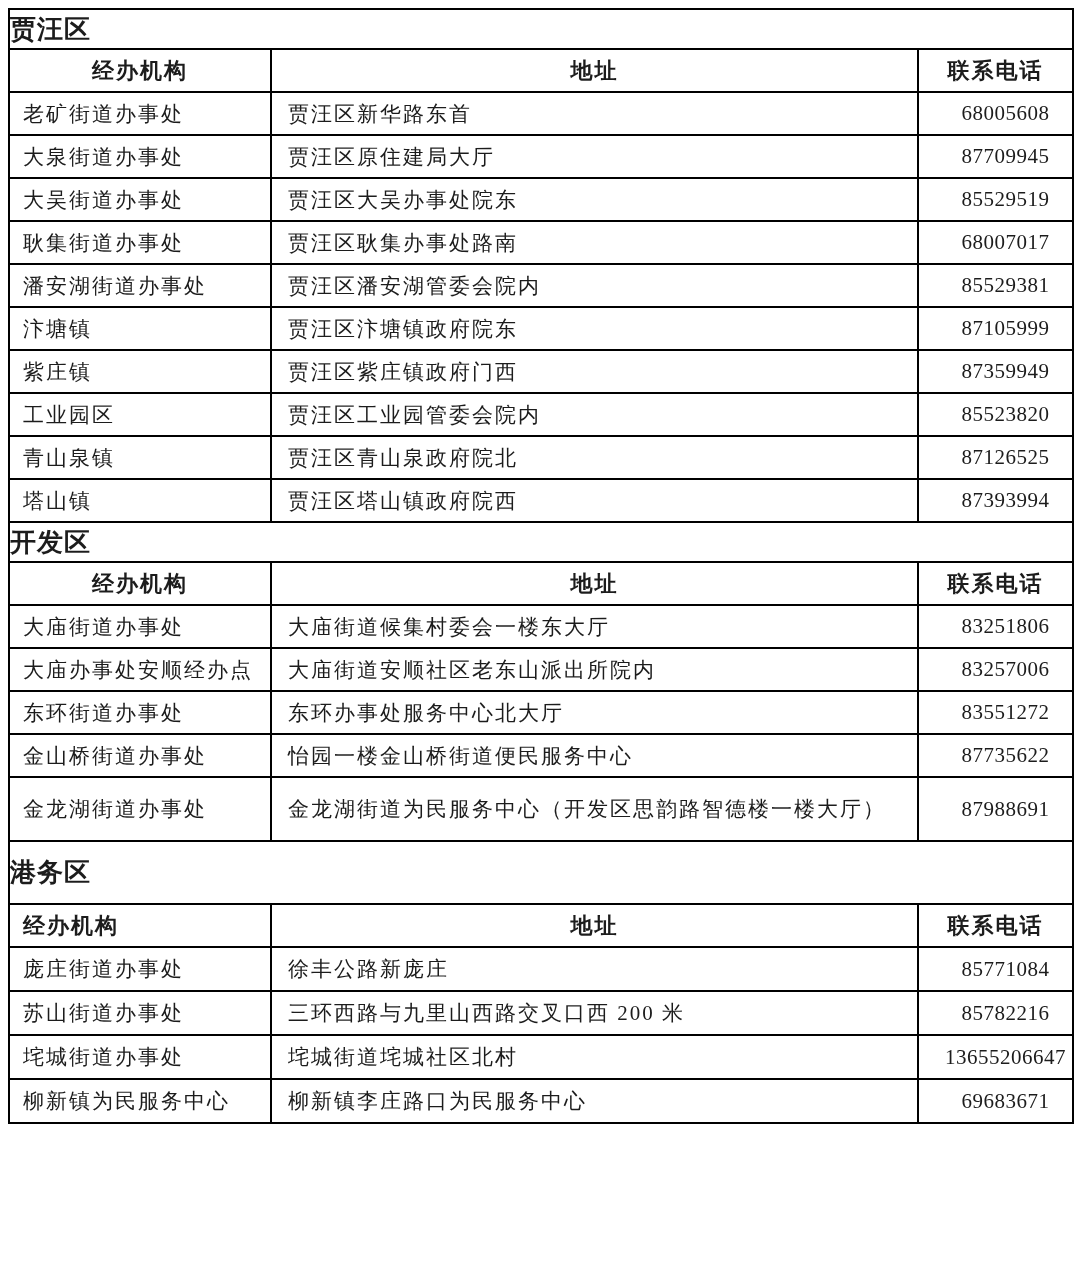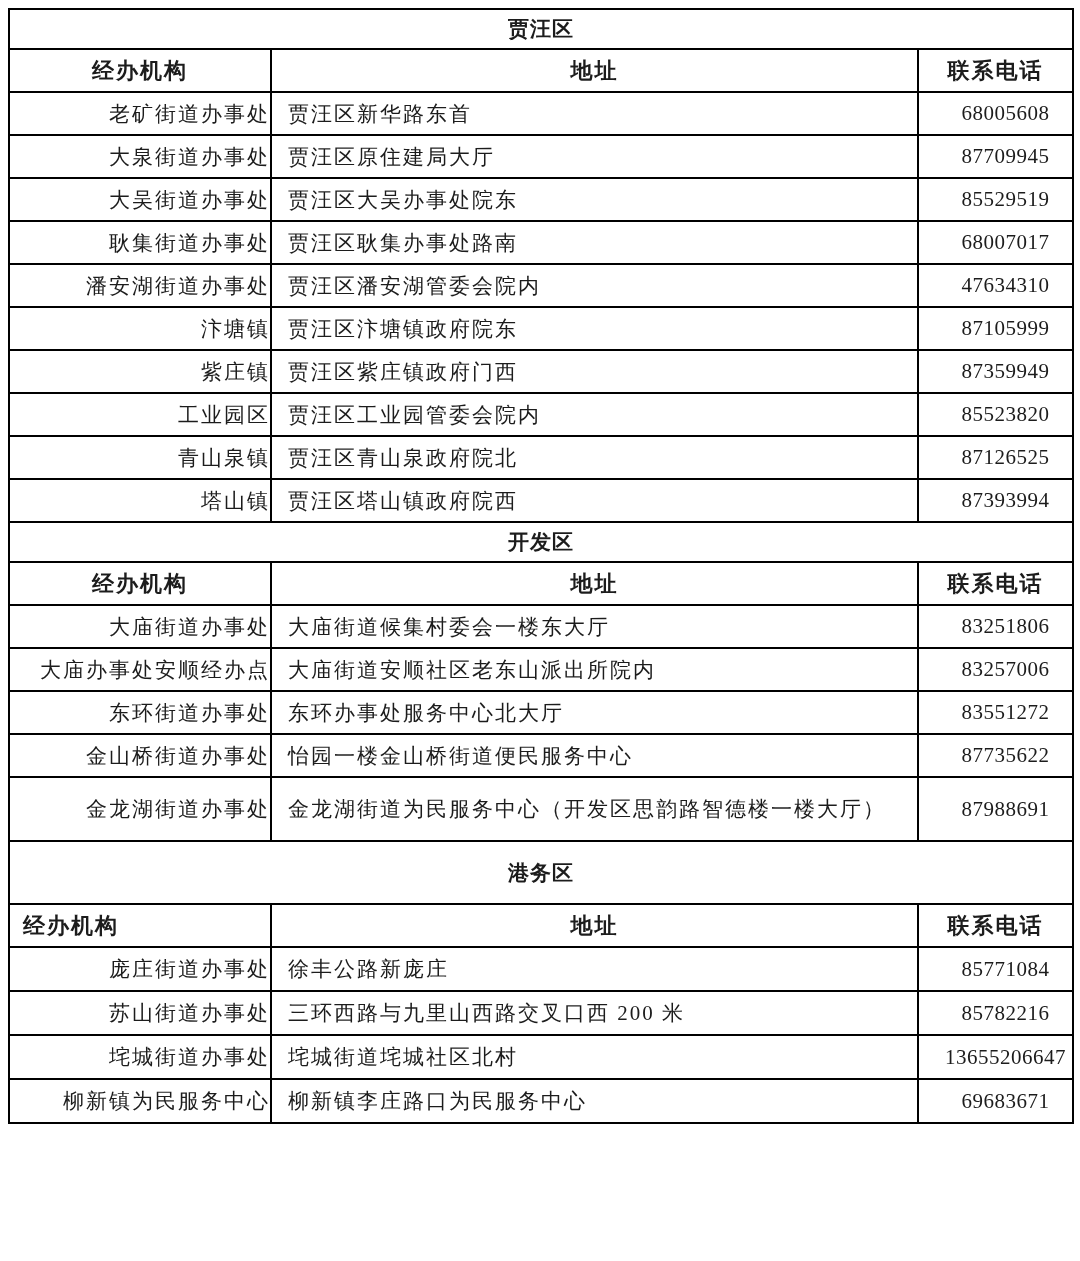--- a/index.html
+++ b/index.html
@@ -33,23 +33,22 @@
     border: 2px solid #000;
     box-sizing: border-box;
     padding: 0;
     overflow: hidden;
     white-space: nowrap;
   }
 
   
   tr.section-title-row td {
     height: 40px;
-    text-align: center;
     font-weight: bold;
-    font-size: 21px;
+    font-size: 26px;
     letter-spacing: 1px;
   }
   tr.section-title-row.tall td {
     height: 63px;
   }
 
   
   tr.header-row th {
     height: 43px;
     text-align: center;
@@ -68,21 +67,21 @@
     height: 43px;
     font-size: 21px;
   }
   tr.data-row.tall td {
     height: 64px;
   }
   tr.data-row.last-section td {
     height: 44px;
   }
   td.org-cell {
-    text-align: right;
+    text-align: left;
     padding-left: 13px;
     letter-spacing: 2px;
   }
   td.address-cell {
     text-align: left;
     padding-left: 16px;
     letter-spacing: 2px;
   }
   td.phone-cell {
     text-align: center;
@@ -126,21 +125,21 @@
       <td class="phone-cell">85529519</td>
     </tr>
     <tr class="data-row">
       <td class="org-cell">耿集街道办事处</td>
       <td class="address-cell">贾汪区耿集办事处路南</td>
       <td class="phone-cell">68007017</td>
     </tr>
     <tr class="data-row">
       <td class="org-cell">潘安湖街道办事处</td>
       <td class="address-cell">贾汪区潘安湖管委会院内</td>
-      <td class="phone-cell">47634310</td>
+      <td class="phone-cell">85529381</td>
     </tr>
     <tr class="data-row">
       <td class="org-cell">汴塘镇</td>
       <td class="address-cell">贾汪区汴塘镇政府院东</td>
       <td class="phone-cell">87105999</td>
     </tr>
     <tr class="data-row">
       <td class="org-cell">紫庄镇</td>
       <td class="address-cell">贾汪区紫庄镇政府门西</td>
       <td class="phone-cell">87359949</td>

